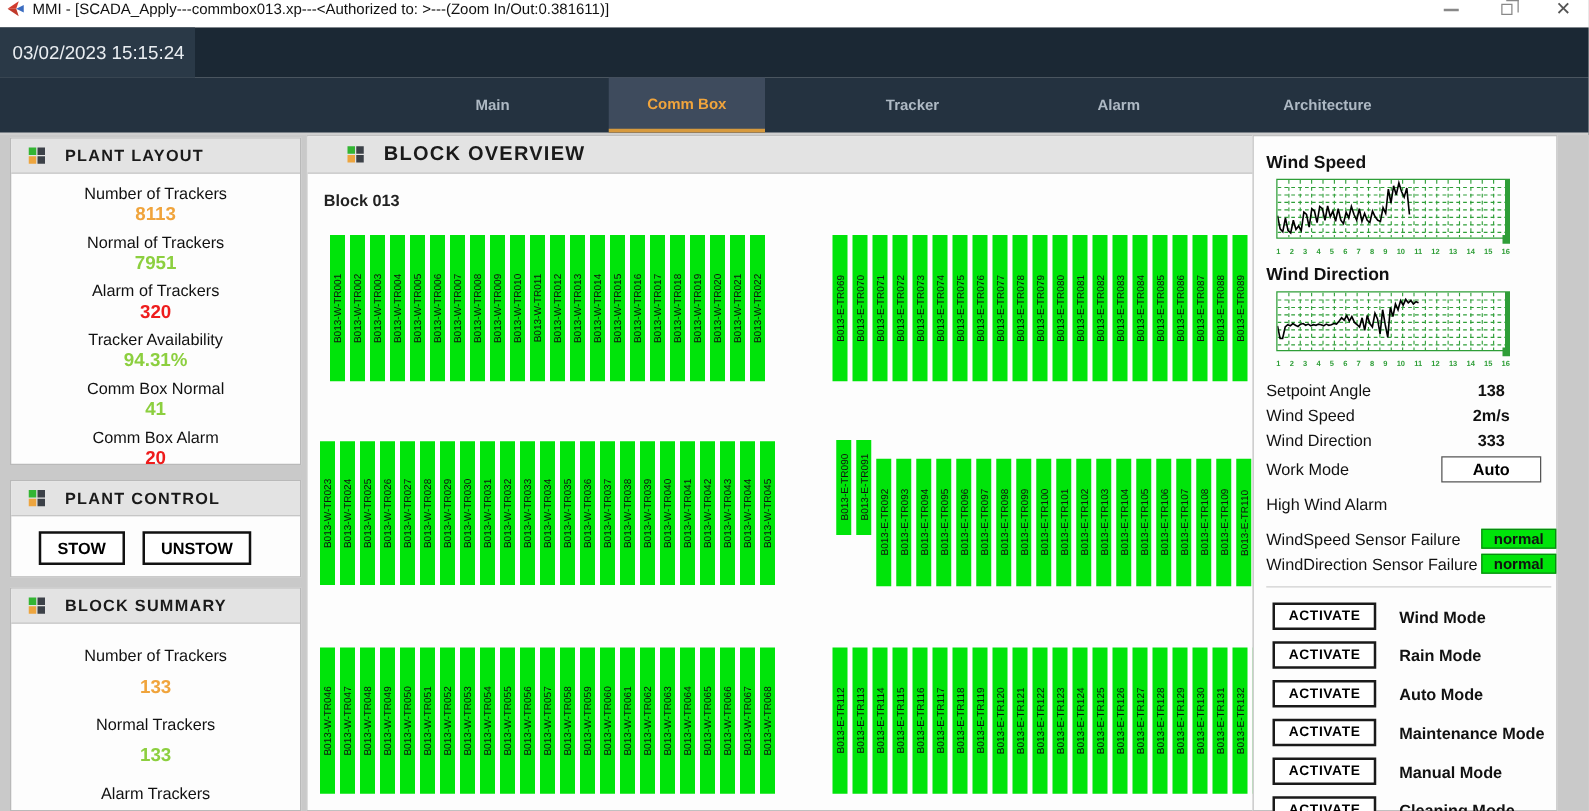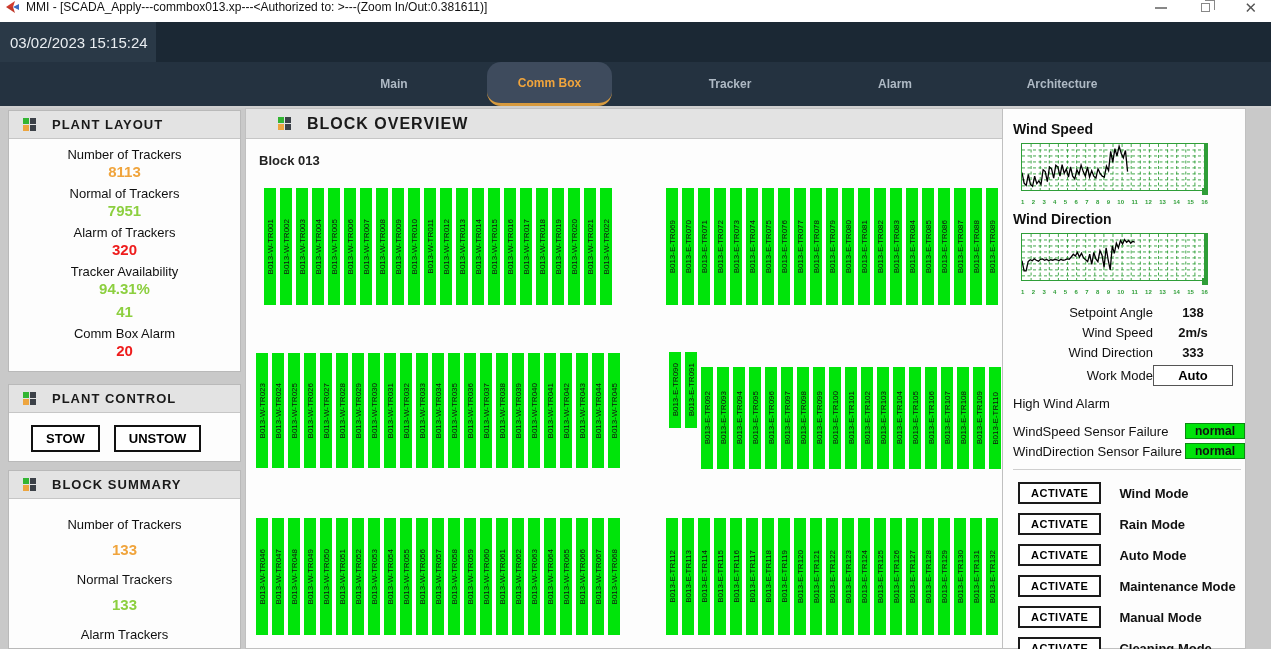--- a/index.html
+++ b/index.html
@@ -15,21 +15,21 @@
   .win-close { font-size:15px; color:#555; line-height:1; }
 
   
   .toolbar { height:40px; background:#1b2834; display:flex; }
   .timestamp { width:156px; background:#2a3947; color:#e9edf1; font-size:15px; display:flex; align-items:center; padding-left:10px; }
 
   
   .navbar { height:46px; background:#243240; position:relative; border-bottom:2px solid #cfcfcf; }
   .tab { position:absolute; top:0; height:100%; display:flex; align-items:center; justify-content:center; font-size:12px; font-weight:bold; color:#aeb9c4; cursor:pointer; }
   .tab:nth-child(1){ left:334px; width:120px; }
-  .tab:nth-child(2){ left:487px; width:125px;border-radius:14px; }
+  .tab:nth-child(2){ left:487px; width:125px; }
   .tab:nth-child(3){ left:670px; width:120px; }
   .tab:nth-child(4){ left:835px; width:120px; }
   .tab:nth-child(5){ left:1002px; width:120px; }
   .tab.active { background:#3e4b5d; color:#f0a43c; border-bottom:3px solid #d79a3e; }
 
   
   .content { position:relative; height:541px; }
   .panel { position:absolute; background:#fdfdfd; border:1px solid #b9b9b9; }
   .panel-header { height:28px; background:#e3e3e3; display:flex; align-items:center; padding-left:14px; border-bottom:1px solid #c6c6c6; }
   .grid-icon { width:13px; height:13px; display:grid; grid-template-columns:6px 6px; grid-template-rows:6px 6px; gap:1px; margin-right:16px; }
@@ -72,21 +72,21 @@
   
   .wind-panel { left:1002px; top:0; width:244px; height:541px; border:1px solid #c0c0c0; background:#fdfdfd; padding:10px 0 0 10px; }
   .wind-title { font-size:14px; font-weight:bold; color:#111; margin:2px 0 6px 0; }
   .trend { width:187px; height:48px; border:1px solid #2f9e38; border-right:4px solid #2f9e38; position:relative; background:#fff; margin-left:8px; }
   .trend svg { width:100%; height:100%; display:block; }
   .trend::after { content:""; position:absolute; right:-4px; bottom:-5px; width:6px; height:7px; background:#2f9e38; }
   .ticks { width:187px; margin:8px 0 6px 8px; display:flex; justify-content:space-between; }
   .ticks span { font-size:6px; color:#2f9e38; font-weight:bold; }
   .fields { margin-top:10px; }
   .frow { display:flex; align-items:center; margin-bottom:5px; }
-  .frow .flbl { font-size:13px; color:#111; width:140px;text-align:right; }
+  .frow .flbl { font-size:13px; color:#111; width:140px; }
   .frow .fval { font-size:13px; font-weight:bold; color:#111; width:80px; text-align:center; }
   .workmode-box { width:80px; border:1px solid #555; background:#fff; text-align:center; font-size:13px; font-weight:bold; padding:2px 0; }
   .hwa { font-size:13px; color:#111; margin:10px 0 12px 0; }
   .srow { display:flex; align-items:center; justify-content:space-between; width:232px; margin-bottom:4px; }
   .srow .slbl { font-size:13px; color:#111; }
   .badge { background:#00e40a; border:1px solid #0a8a12; font-size:12px; font-weight:bold; color:#111; padding:0 9px; }
   .divider { width:228px; border-top:1px solid #cfcfcf; margin:10px 0 12px 0; }
   .mrow { display:flex; align-items:center; gap:18px; margin-bottom:9px; }
   .act-btn { background:#fff; border:2px solid #1a1a1a; font-size:11px; font-weight:bold; letter-spacing:.5px; padding:3px 11px; cursor:pointer; font-family:inherit; margin-left:5px; }
   .mlbl { font-size:13px; font-weight:bold; color:#111; }
@@ -143,20 +143,21 @@
         </div>
         <div class="stat">
           <div class="lbl">Alarm of Trackers</div>
           <div class="val val-red">320</div>
         </div>
         <div class="stat">
           <div class="lbl">Tracker Availability</div>
           <div class="val val-green">94.31%</div>
         </div>
         <div class="stat">
+          <div class="lbl">Comm Box Normal</div>
           <div class="val val-green">41</div>
         </div>
         <div class="stat">
           <div class="lbl">Comm Box Alarm</div>
           <div class="val val-red">20</div>
         </div>
       </div>
   </div>
 
   <div class="panel p-control">

